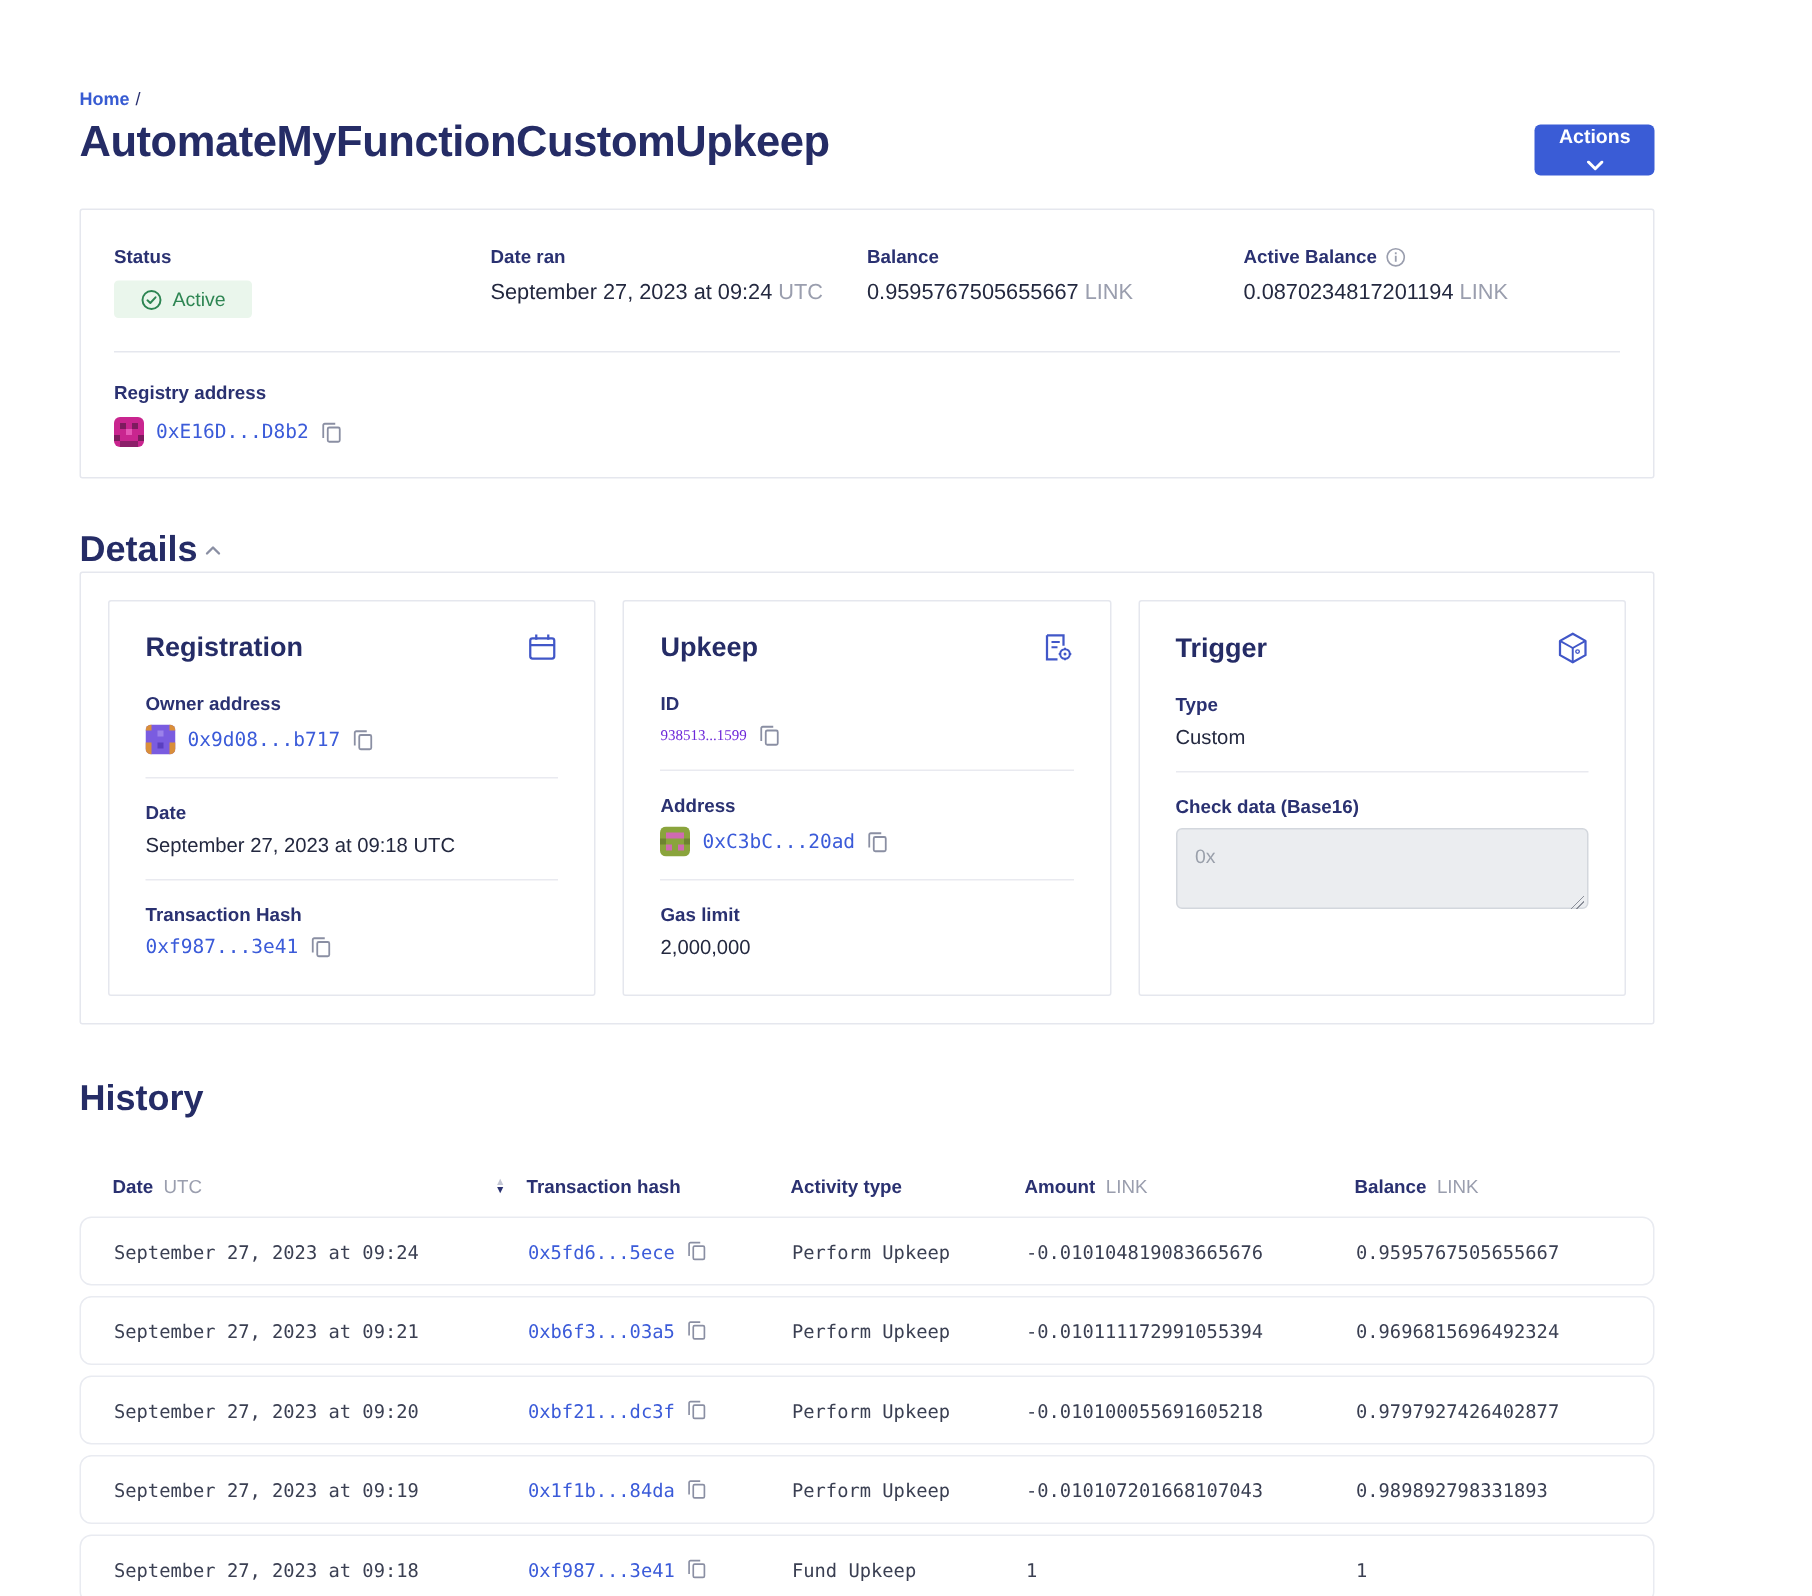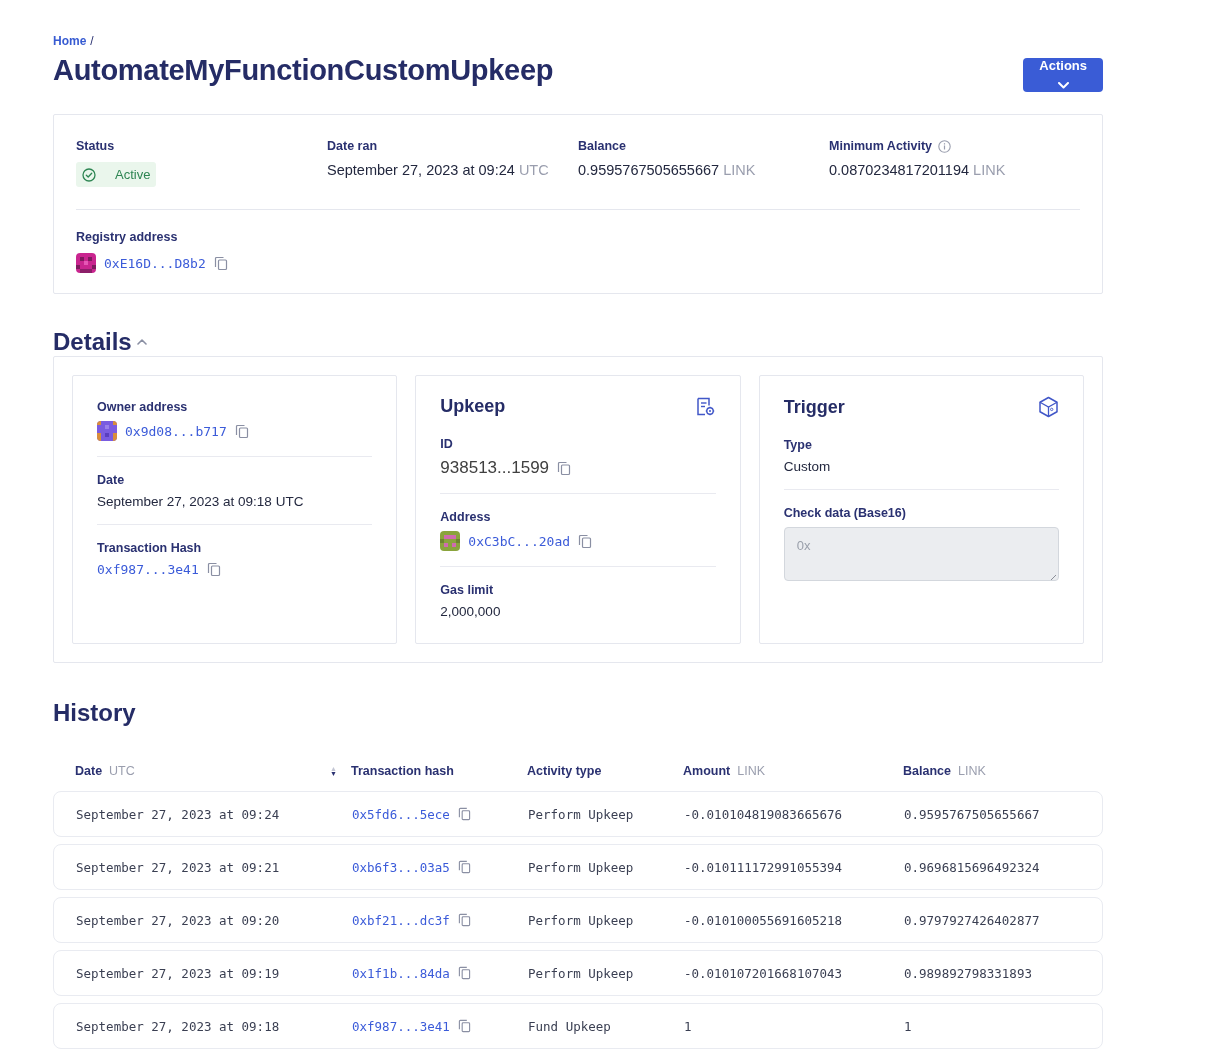--- a/index.html
+++ b/index.html
@@ -1,55 +1,55 @@
 <!DOCTYPE html>
 <html><head>
 <meta charset="utf-8">
 <style>
   * { margin:0; padding:0; box-sizing:border-box; }
   html,body { background:#ffffff; font-family:"Liberation Sans","DejaVu Sans",sans-serif; color:#23283f; }
   body { width:1208px; height:1064px; overflow:hidden; }
   .wrap { width:1050px; margin:0 0 0 53px; padding-top:34px; }
 
   
-  .crumb { font-size:12px; font-weight:700; }
+  .crumb { font-size:12px; font-weight:700;margin-top:25px; }
   .crumb a { color:#375bd2; text-decoration:none; cursor:pointer; }
   .crumb .sep { color:#2a3171; font-weight:400; margin-left:4px; }
   .titlebar { display:flex; justify-content:space-between; align-items:flex-start; margin-top:6px; }
   h1 { font-size:29px; font-weight:700; color:#252c66; letter-spacing:-0.3px; }
   .btn-actions { background:#3a5cd6; color:#fff; border:none; border-radius:4px; height:34px; padding:0 16px;
     font-size:13px; font-weight:700; display:inline-flex; align-items:center; gap:9px; cursor:pointer; margin-top:4px;flex-direction:column; }
 
   
   .card { border:1px solid #e5e7ee; border-radius:2px; background:#fff; }
   .summary { margin-top:22px; padding:24px 22px 20px; }
   .sum-grid { display:grid; grid-template-columns:1fr 1fr 1fr 1fr; }
   .lbl { font-size:12.5px; font-weight:700; color:#2a3171; margin-bottom:9px; display:flex; align-items:center; gap:6px; }
   .val { font-size:14.5px; color:#23283f; }
   .unit { color:#9a9eae; }
-  .badge { display:inline-flex; align-items:center; gap:19px; background:#eaf6ec; color:#2d8552;
-    font-size:13px; padding:5px 6px; border-radius:3px; }
+  .badge { display:inline-flex; align-items:center; gap:7px; background:#eaf6ec; color:#2d8552;
+    font-size:13px; padding:5px 18px; border-radius:3px; }
   .sum-div { border-top:1px solid #e5e7ee; margin:22px 0 20px; }
 
   
   .sect-head { display:flex; align-items:center; gap:5px; margin:34px 0 0; }
   .sect-head h2 { font-size:24px; font-weight:700; color:#252c66; }
   .details-outer { padding:18px; display:flex; gap:18px; }
   .dcard { flex:1; border:1px solid #e5e7ee; border-radius:2px; padding:20px 24px 22px; min-height:225px; }
   .dcard-top { display:flex; justify-content:space-between; align-items:center; margin-bottom:16px; }
   .dcard-top h3 { font-size:18px; font-weight:700; color:#252c66; }
   .field { padding:4px 0 2px; }
   .fdiv { border-top:1px solid #e9eaf0; margin:13px 0 12px; }
   .flabel { font-size:12.5px; font-weight:700; color:#2a3171; margin-bottom:7px; }
   .fval { font-size:13.5px; color:#23283f; }
   .addr-row { display:flex; align-items:center; gap:8px; }
   .identicon { width:20px; height:20px; border-radius:4px; flex:0 0 auto; }
   a.hash { color:#3b5bd9; text-decoration:none; font-family:"DejaVu Sans Mono","Liberation Mono",monospace; font-size:13px; cursor:pointer; }
   .copy { cursor:pointer; display:inline-flex; }
-  .idval { font-family:Liberation Sans, sans-serif; font-size:17px; color:#404040; }
+  .idval { font-family:Liberation Serif, serif; font-size:10px; color:#6d28d9; }
   .ta-wrap { position:relative; margin-top:4px; }
   textarea.checkdata { width:100%; height:54px; background:#ebedf0; border:1px solid #d3d7dd; border-radius:4px;
     padding:10px 12px; font-size:13px; font-family:"Liberation Sans",sans-serif; color:#555; resize:none; }
   textarea.checkdata::placeholder { color:#9aa0ab; }
   .grip { position:absolute; right:3px; bottom:5px; width:9px; height:9px;
     background:linear-gradient(135deg, transparent 0 50%, #8b8f99 50% 55%, transparent 55% 70%, #8b8f99 70% 75%, transparent 75%); }
 
   
   .hist-head { font-size:24px; font-weight:700; color:#252c66; margin:36px 0 24px; }
   .tgrid { display:grid; grid-template-columns:276px 176px 156px 220px 1fr; align-items:center; padding:0 22px; }
@@ -103,21 +103,21 @@
       <div>
         <div class="lbl">Date ran</div>
         <div class="val"><span>September 27, 2023 at 09:24</span> <span class="unit">UTC</span></div>
       </div>
       <div>
         <div class="lbl">Balance</div>
         <div class="val"><span>0.9595767505655667</span> <span class="unit">LINK</span></div>
       </div>
       <div>
         <div class="lbl">
-            <span>Minimum Activity</span>
+            <span>Active Balance</span>
           <span>
             <svg width="13" height="13" viewBox="0 0 13 13">
                 <circle cx="6.5" cy="6.5" r="5.7" fill="none" stroke="#9a9eae" stroke-width="1.1"></circle>
                 <rect x="5.9" y="5.5" width="1.2" height="4" fill="#9a9eae"></rect>
                 <rect x="5.9" y="3.2" width="1.2" height="1.3" fill="#9a9eae"></rect>
               </svg>
           </span>
         </div>
         <div class="val"><span>0.0870234817201194</span> <span class="unit">LINK</span></div>
       </div>
@@ -155,20 +155,31 @@
     <span>
       <svg width="10" height="6" viewBox="0 0 10 6">
           <polyline points="1,5 5,1 9,5" fill="none" stroke="#8a8fa3" stroke-width="1.6" stroke-linecap="round" stroke-linejoin="round"></polyline>
         </svg>
     </span>
   </div>
 
   <div class="card details-outer">
 
     <div class="dcard">
+      <div class="dcard-top">
+        <h3>Registration</h3>
+        <span>
+          <svg width="21" height="21" viewBox="0 0 21 21">
+              <rect x="2.5" y="4.5" width="16" height="13.5" rx="1.5" fill="none" stroke="#4157c8" stroke-width="1.5"></rect>
+              <line x1="2.5" y1="9" x2="18.5" y2="9" stroke="#4157c8" stroke-width="1.5"></line>
+              <line x1="6.5" y1="2" x2="6.5" y2="5.5" stroke="#4157c8" stroke-width="1.5"></line>
+              <line x1="14.5" y1="2" x2="14.5" y2="5.5" stroke="#4157c8" stroke-width="1.5"></line>
+            </svg>
+        </span>
+      </div>
       <div class="field">
         <div class="flabel">Owner address</div>
         <div class="addr-row">
           <svg class="identicon" viewBox="0 0 5 5">
               <rect width="5" height="5" fill="#7a5ce0"></rect>
               <rect x="0" y="0" width="1" height="1" fill="#d98e3a"></rect>
               <rect x="4" y="0" width="1" height="1" fill="#d98e3a"></rect>
               <rect x="2" y="1" width="1" height="1" fill="#9b82ea"></rect>
               <rect x="0" y="3" width="1" height="2" fill="#d98e3a"></rect>
               <rect x="4" y="3" width="1" height="2" fill="#d98e3a"></rect>

